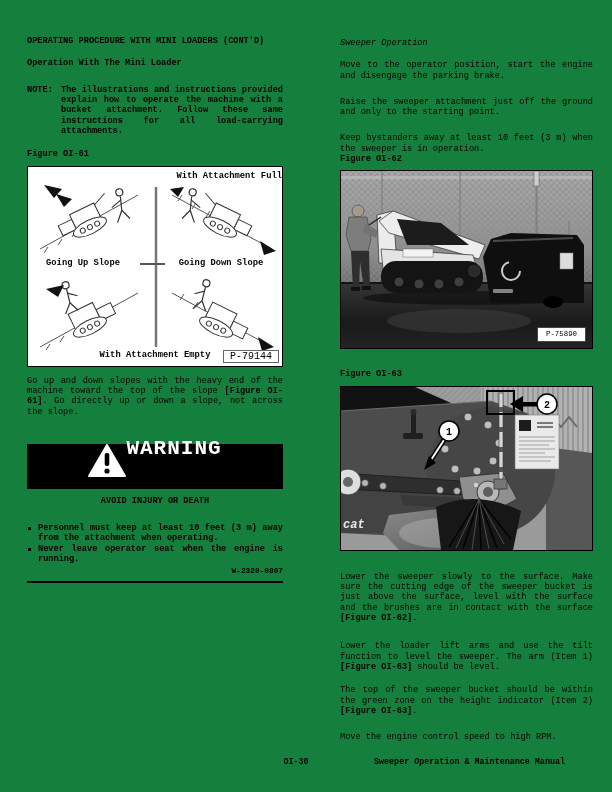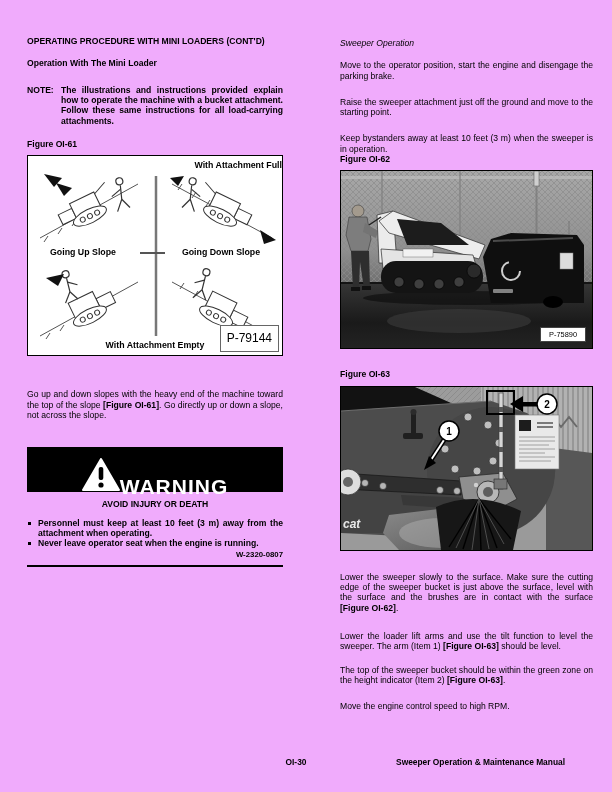--- a/index.html
+++ b/index.html
@@ -1,35 +1,35 @@
 <!DOCTYPE html>
 <html><head>
 <meta charset="utf-8">
 <style>
   html,body{margin:0;padding:0;background:#e8e8e8;}
-  #page{position:relative;width:612px;height:792px;background:#f0abfc;
-        font-family:Liberation Sans, sans-serif;color:#000;overflow:hidden;}
+  #page{position:relative;width:612px;height:792px;background:#15803d;
+        font-family:Liberation Mono, monospace;color:#000;overflow:hidden;}
   .col{position:absolute;top:36px;font-size:8.6px;line-height:10.3px;}
   #left-col{left:27px;width:256px;}
   #right-col{left:307px;width:253px;padding-left:33px;}
   .h{font-weight:bold;margin:0;font-size:8.6px;line-height:10.4px;}
   .italic{font-style:italic;}
   p.body{margin:0;text-align:justify;}
   .b{font-weight:bold;}
   .note{display:grid;grid-template-columns:34px 1fr;font-weight:bold;}
   .note .nt{text-align:justify;}
   .figbox{position:relative;border:1px solid #000;height:199px;background:#fff;}
   .figlabel{position:absolute;font-weight:bold;font-size:8.8px;text-align:center;}
   .pid{position:absolute;right:3px;bottom:3px;border:1px solid #666;background:#fff;
-       font-size:12px;padding:8px 6px;line-height:9px;}
+       font-size:10px;padding:1px 6px;line-height:9px;}
   .photo{position:relative;border:1px solid #000;background:#888;}
   .photo svg{display:block;}
   .pid2{position:absolute;right:6px;bottom:6px;border:1px solid #444;background:#fff;
         font-size:7.4px;padding:2px 8px;line-height:9px;}
-  .warnband{height:45px;background:#000;display:flex;align-items:flex-end;justify-content:center;}
+  .warnband{height:45px;background:#000;display:flex;align-items:flex-start;justify-content:center;}
   .warntitle{color:#fff;font-weight:bold;font-size:21px;letter-spacing:1px;}
   .warnsub{font-weight:bold;text-align:center;margin-top:7px;font-size:8.6px;}
   .bullet{display:grid;grid-template-columns:11px 1fr;font-weight:bold;}
   .bullet .mark{width:3px;height:3px;background:#000;margin-top:4px;margin-left:1px;}
   .bullet .bt{text-align:justify;}
   .wcode{text-align:right;font-weight:bold;font-size:7.8px;margin-top:2px;}
   .botrule{border-top:2.5px solid #000;margin-top:4px;}
   #footer{position:absolute;left:27px;width:538px;top:757px;font-weight:bold;font-size:8.4px;}
   #footer .pg{position:absolute;left:0;right:0;text-align:center;}
   #footer .mt{position:absolute;right:0;}
@@ -146,53 +146,53 @@
         </g>
         <polygon points="246,180 230,170 234,184" fill="#111"></polygon>
       </svg>
       <div class="figlabel" style="top:4px;left:0;width:100%;text-align:right;">With Attachment Full</div>
       <div class="figlabel" style="top:91px;left:2px;width:106px;">Going Up Slope</div>
       <div class="figlabel" style="top:91px;left:136px;width:114px;">Going Down Slope</div>
       <div class="figlabel" style="bottom:5px;left:0;width:100%;">With Attachment Empty</div>
       <div class="pid">P-79144</div>
     </div>
 
-    <p class="body" style="margin-top:33px"><span>Go up and down slopes with the heavy end of the machine toward the top of the slope </span><span class="b">[Figure OI-61]</span><span>. Go directly up or down a slope, not across the slope.</span></p>
+    <p class="body" style="margin-top:9px"><span>Go up and down slopes with the heavy end of the machine toward the top of the slope </span><span class="b">[Figure OI-61]</span><span>. Go directly up or down a slope, not across the slope.</span></p>
 
 
     <div style="margin-top:27px">
       <div class="warnband">
         <svg width="38" height="34" viewBox="0 0 38 34">
           <path d="M19,1 L37,32 L1,32 Z" fill="#ffffff" stroke="#ffffff" stroke-width="2" stroke-linejoin="round"></path>
           <rect x="16.7" y="9" width="4.6" height="13" rx="2" fill="#000"></rect>
           <circle cx="19" cy="27" r="2.6" fill="#000"></circle>
         </svg>
         <span class="warntitle">WARNING</span>
       </div>
       <div class="warnsub">AVOID INJURY OR DEATH</div>
-      <div class="bullet" style="margin-top:8px">
+      <div class="bullet" style="margin-top:17px">
         <span class="mark"></span>
         <span class="bt">Personnel must keep at least 10 feet (3 m) away from the attachment when operating.</span>
       </div>
       <div class="bullet">
         <span class="mark"></span>
         <span class="bt">Never leave operator seat when the engine is running.</span>
       </div>
       <div class="wcode">W-2320-0807</div>
       <div class="botrule"></div>
     </div>
   </div>
 
   <div class="col" id="right-col">
 
     <p class="body italic" style="margin-top:2px">Sweeper Operation</p>
 
     <p class="body" style="margin-top:12px">Move to the operator position, start the engine and disengage the parking brake.</p>
 
-    <p class="body" style="margin-top:16px">Raise the sweeper attachment just off the ground and move to the starting point.</p>
+    <p class="body" style="margin-top:16px">Raise the sweeper attachment just off the ground and only to the starting point.</p>
 
     <p class="body" style="margin-top:16px">Keep bystanders away at least 10 feet (3 m) when the sweeper is in operation.</p>
 
     <p class="h" style="">Figure OI-62</p>
 
     <div class="photo" style="margin-top:6px;width:251px;height:177px;">
       <svg width="251" height="177" viewBox="0 0 251 177">
         <defs>
           <pattern id="chain" width="6" height="6" patternUnits="userSpaceOnUse">
             <path d="M0,3 L3,0 L6,3 L3,6 Z" fill="none" stroke="#8b8b8b" stroke-width="0.7"></path>

